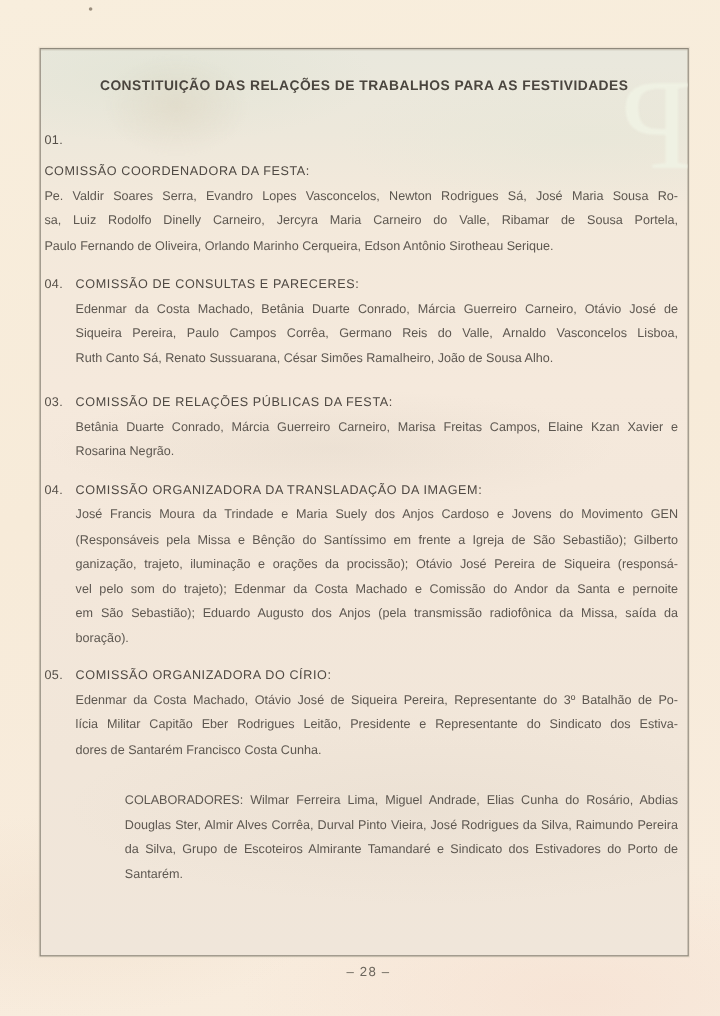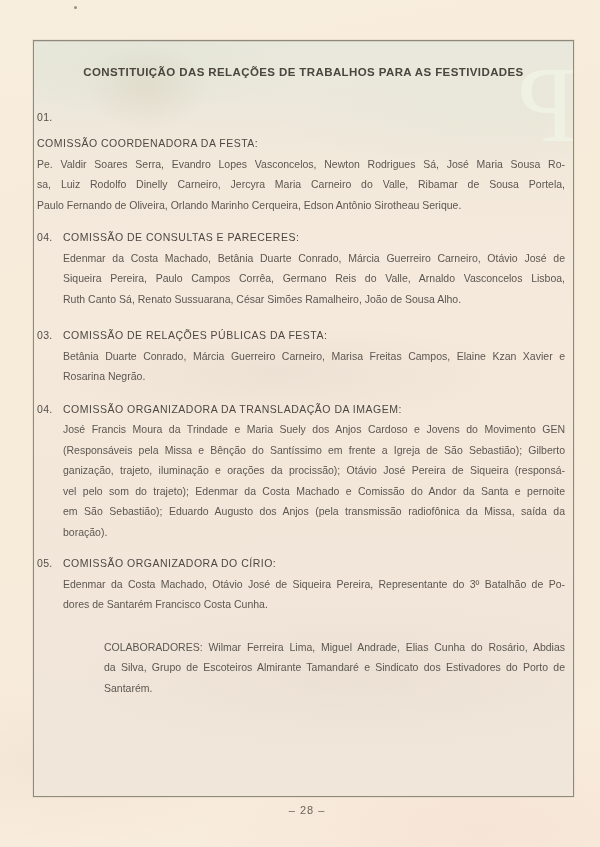--- a/index.html
+++ b/index.html
@@ -156,31 +156,33 @@
           </div>
     </div>
   </section>
 
   <section class="section">
     <span class="sec-num">05.</span>
     <div class="sec-content">
       <span class="sec-title">COMISSÃO ORGANIZADORA DO CÍRIO:</span>
       <div class="sec-body">
             <div class="line">Edenmar da Costa Machado, Otávio José de Siqueira Pereira, Representante do 3º Batalhão de Po-</div>
+            <div class="line">lícia Militar Capitão Eber Rodrigues Leitão, Presidente e Representante do Sindicato dos Estiva-</div>
             <div class="line last">dores de Santarém Francisco Costa Cunha.</div>
           </div>
     </div>
   </section>
 
   <section class="section">
     <span class="sec-num"></span>
     <div class="sec-content">
 
       <div class="sec-body">
             <div class="line">COLABORADORES:  Wilmar Ferreira Lima, Miguel Andrade, Elias Cunha do Rosário, Abdias</div>
+            <div class="line">Douglas Ster, Almir Alves Corrêa, Durval Pinto Vieira, José Rodrigues da Silva, Raimundo Pereira</div>
             <div class="line">da Silva, Grupo de Escoteiros Almirante Tamandaré e Sindicato dos Estivadores do Porto de</div>
             <div class="line last">Santarém.</div>
           </div>
     </div>
   </section>
 </div>
 </div>
 
 <div class="page-number">– 28 –</div>
 

